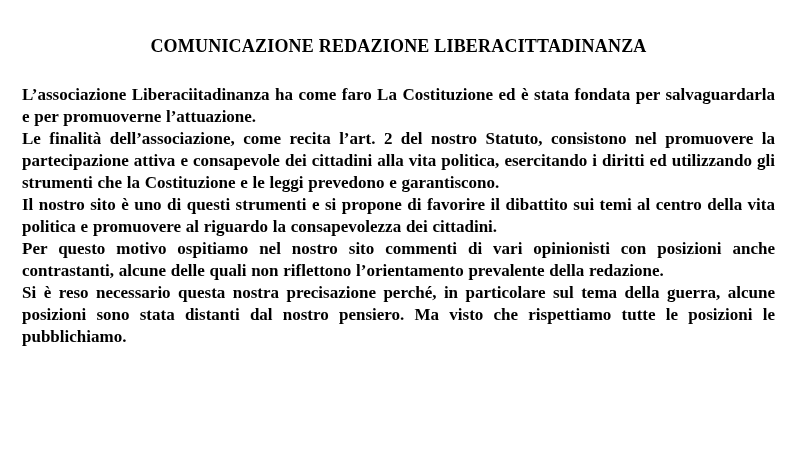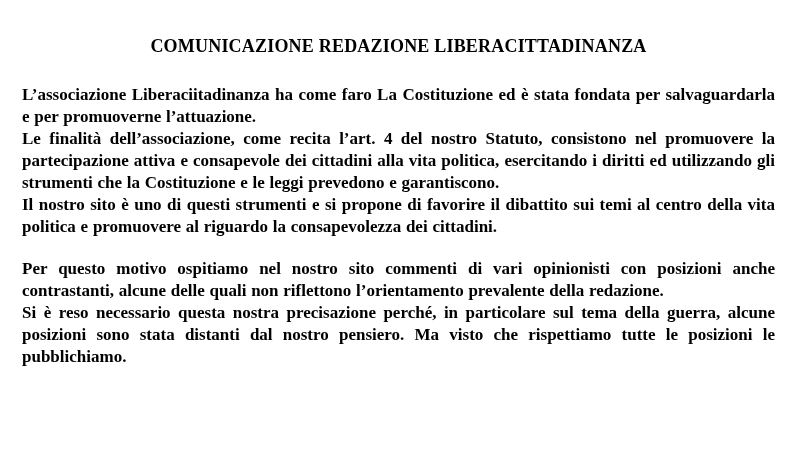--- a/index.html
+++ b/index.html
@@ -28,40 +28,39 @@
       font-weight: bold;
       text-align: center;
       margin: 0 0 28px 0;
       letter-spacing: 0.2px;
     }
     .group {
       margin: 0;
       font-weight: bold;
     }
     .group + .group {
-      margin-top: 20px;
     }
     .group p {
       margin: 0;
       font-size: 17px;
       line-height: 22px;
       text-align: justify;
       word-spacing: 0.5px;
     }
   </style>
 </head>
 <body>
 
 <div class="page">
 
   <h1 class="doc-title">COMUNICAZIONE REDAZIONE LIBERACITTADINANZA</h1>
 
   <div class="group">
     <p>L’associazione Liberaciitadinanza ha come faro La Costituzione ed è stata fondata per salvaguardarla e per promuoverne l’attuazione.</p>
-    <p>Le finalità dell’associazione, come recita l’art. 4 del nostro Statuto, consistono nel promuovere la partecipazione attiva e consapevole dei cittadini alla vita politica, esercitando i diritti ed utilizzando gli strumenti che la Costituzione e le leggi prevedono e garantiscono.</p>
+    <p>Le finalità dell’associazione, come recita l’art. 2 del nostro Statuto, consistono nel promuovere la partecipazione attiva e consapevole dei cittadini alla vita politica, esercitando i diritti ed utilizzando gli strumenti che la Costituzione e le leggi prevedono e garantiscono.</p>
     <p>Il nostro sito è uno di questi strumenti e si propone di favorire il dibattito sui temi al centro della  vita politica e promuovere al riguardo la consapevolezza dei cittadini.</p>
   </div>
 
   <div class="group">
     <p>Per questo motivo ospitiamo nel nostro sito commenti di vari opinionisti con posizioni anche contrastanti, alcune delle quali  non riflettono l’orientamento prevalente della redazione.</p>
     <p>Si è reso necessario questa nostra precisazione perché, in particolare sul tema della guerra, alcune posizioni sono  stata distanti dal nostro pensiero. Ma visto che rispettiamo tutte le posizioni le pubblichiamo.</p>
   </div>
 
 
 </div>

